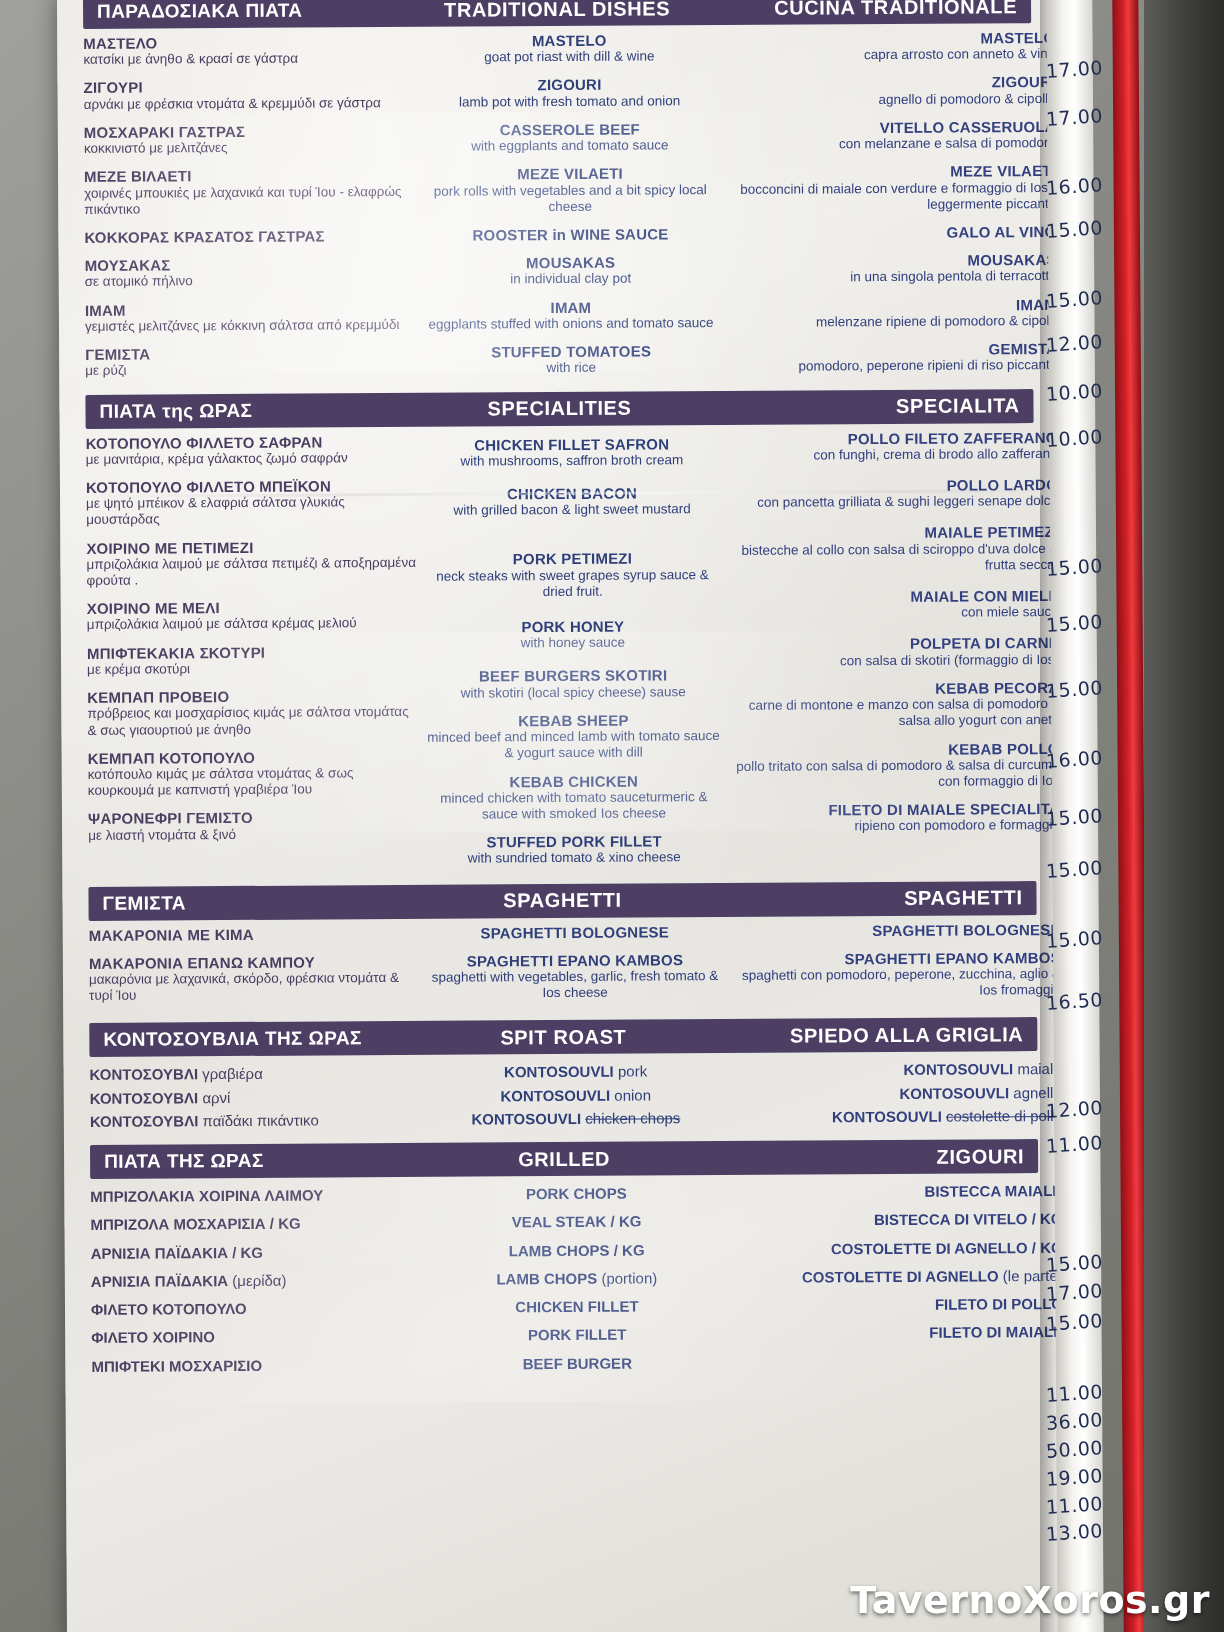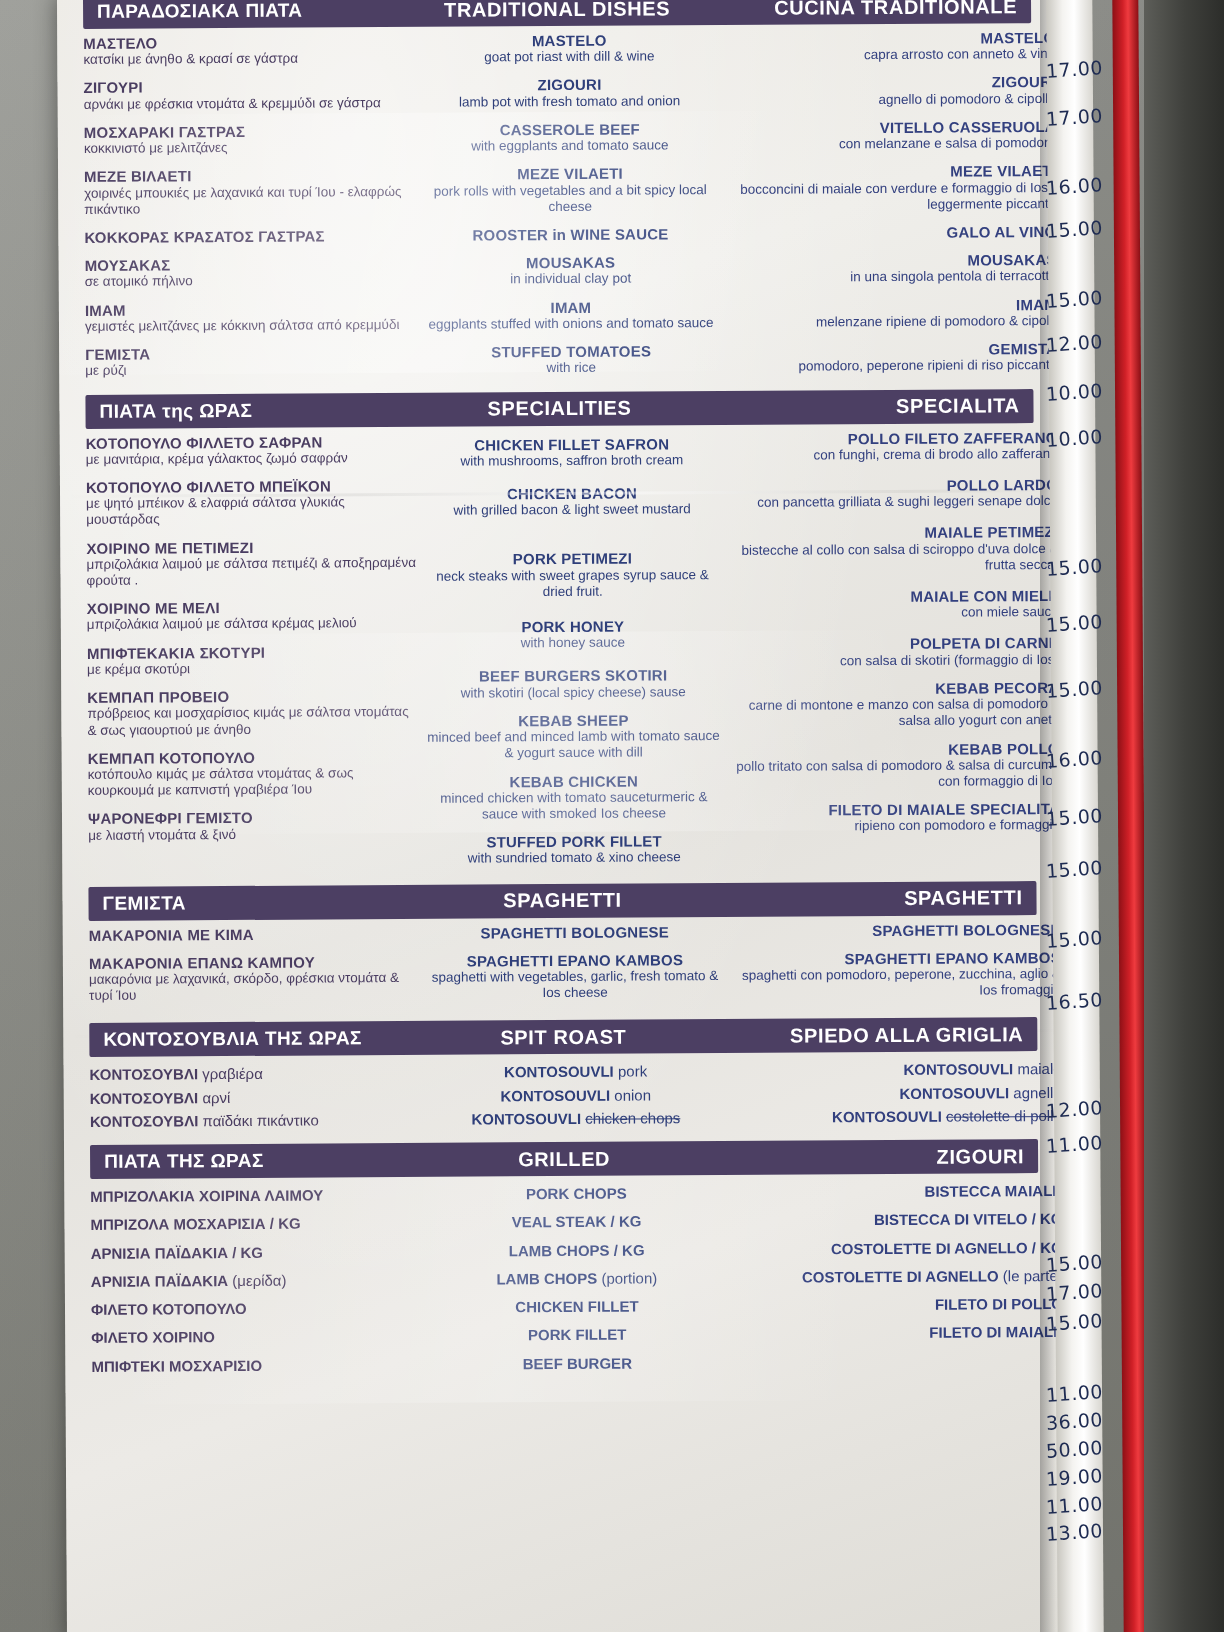--- a/index.html
+++ b/index.html
@@ -488,14 +488,15 @@
     <div class="price" style="top:1281px;left:2px">17.00</div>
     <div class="price" style="top:1311px;left:2px">15.00</div>
     <div class="price" style="top:1382px;left:2px">11.00</div>
     <div class="price" style="top:1410px;left:2px">36.00</div>
     <div class="price" style="top:1438px;left:2px">50.00</div>
     <div class="price" style="top:1466px;left:2px">19.00</div>
     <div class="price" style="top:1494px;left:2px">11.00</div>
     <div class="price" style="top:1521px;left:2px">13.00</div>
   </div>
 
+  <div id="watermark">TavernoXoros.gr</div>
 
 </div>
 
 </body></html>

